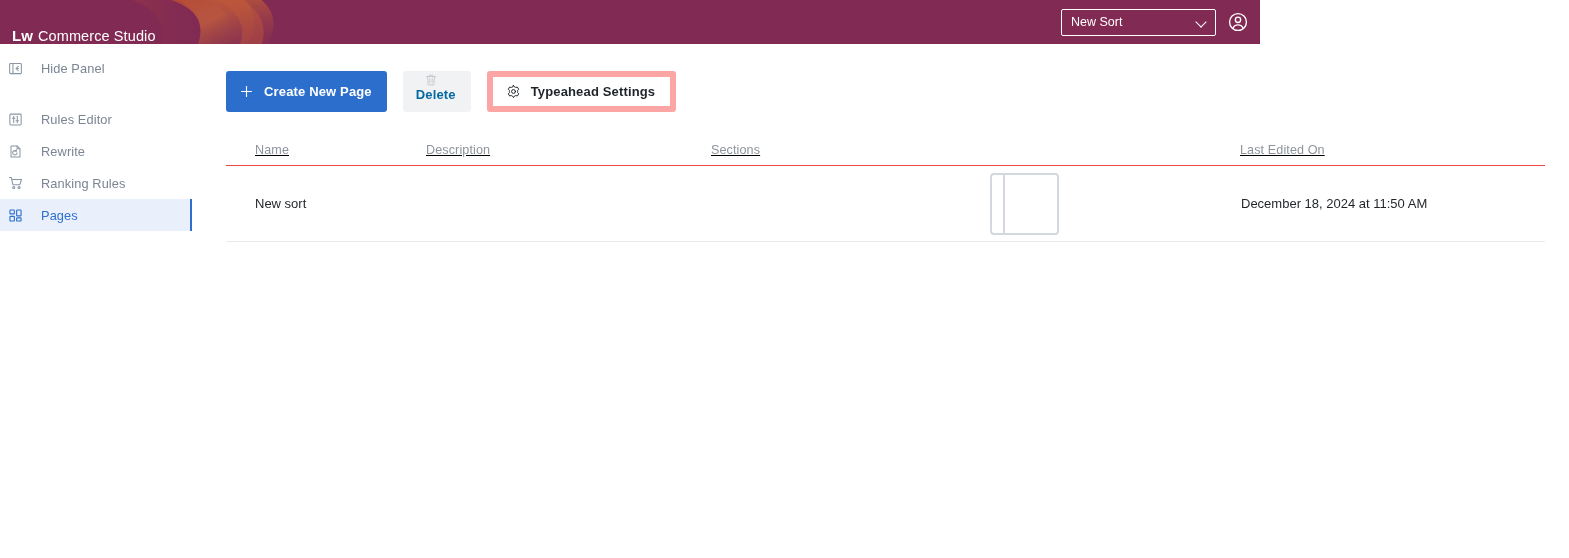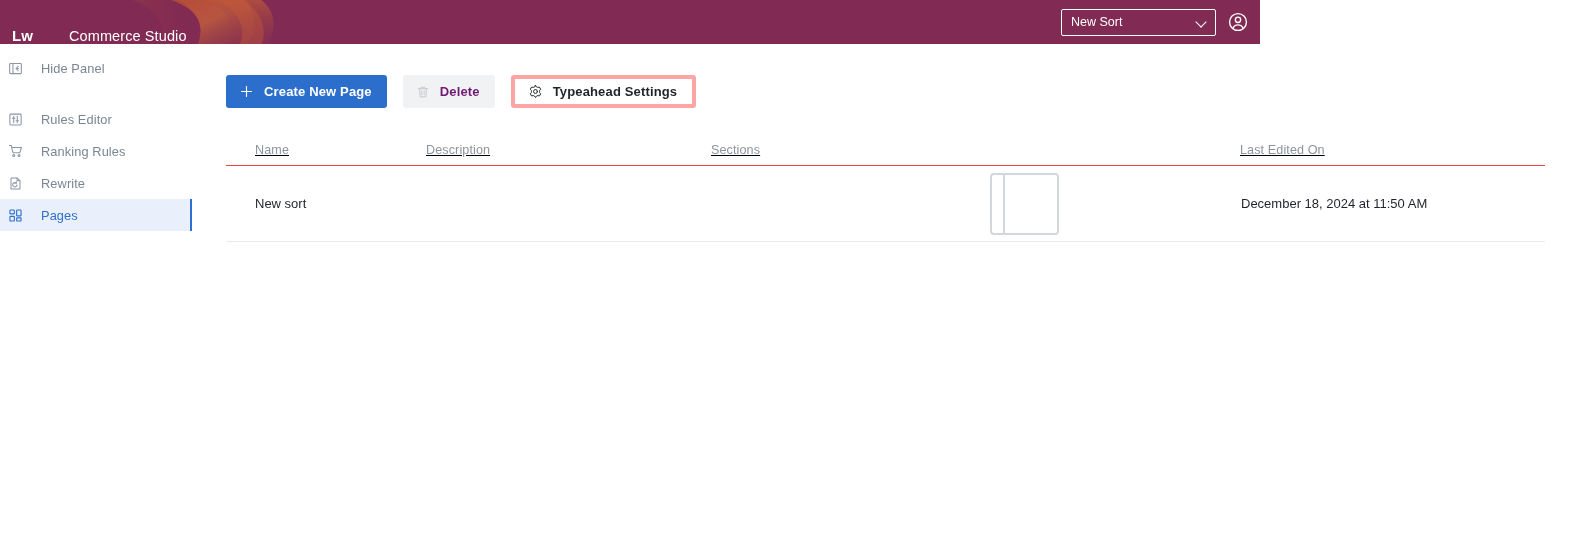--- a/index.html
+++ b/index.html
@@ -35,21 +35,20 @@
     margin-left: 12px;
     width: 26px;
     color: #ffffff;
     font-size: 15px;
     font-weight: bold;
     letter-spacing: 0.2px;
   }
   .brand-title {
     position: relative;
     z-index: 2;
-    margin-left: 31px;
     color: #ffffff;
     font-size: 14.5px;
     font-weight: normal;
     letter-spacing: 0.1px;
   }
   .header-right {
     position: absolute;
     z-index: 3;
     right: 10px;
     top: 0;
@@ -164,21 +163,21 @@
   }
 
   
   .toolbar {
     display: flex;
     align-items: center;
     gap: 16px;
     height: 33px;
   }
   .btn {
-    height: 33px;
+    height: 41px;
     border-radius: 3px;
     display: inline-flex;
     align-items: center;
     padding: 2px 15px;
     font-size: 13px;
     font-weight: bold;
     letter-spacing: 0.15px;
     cursor: pointer;
     border: none;
     white-space: nowrap;
@@ -190,28 +189,29 @@
     justify-content: center;
     margin-right: 10px;
   }
   .btn-primary {
     background: #2c6ecb;
     color: #ffffff;
     padding-left: 13px;
   }
   .btn-disabled {
     background: #f1f2f4;
-    color: #701a75;
+    color: #0369a1;
     cursor: default;
     padding-left: 13px;
+    flex-direction: column;
   }
   .btn-outline {
     background: #ffffff;
     color: #1f2429;
-    border: 4px solid #fca5a5;
+    border: 6px solid #fca5a5;
     padding-left: 13px;
   }
 
   
   .table {
     margin-top: 26px;
     width: 1319px;
   }
   .t-row {
     display: flex;
@@ -331,39 +331,39 @@
           <line x1="12.4" y1="5.6" x2="12.4" y2="14.4"></line>
           <line x1="5.9" y1="8.2" x2="9.3" y2="8.2"></line>
           <line x1="10.7" y1="11.6" x2="14.1" y2="11.6"></line>
         </svg>
       </span>
       <span class="lbl">Rules Editor</span>
     </div>
 
     <div class="side-item">
       <span class="ico">
-        <svg width="16" height="16" viewBox="0 0 20 20" fill="none" stroke="currentColor" stroke-width="1.35" stroke-linecap="round" stroke-linejoin="round">
-          <path d="M1.8,3.1 L4.1,3.1 L6.1,12.1 L14.8,12.1 L16.9,5.6 L5,5.6"></path>
-          <circle cx="7.2" cy="15.6" r="1.25"></circle>
-          <circle cx="13.8" cy="15.6" r="1.25"></circle>
-        </svg>
-      </span>
-      <span class="lbl">Ranking Rules</span>
-    </div>
-
-    <div class="side-item">
-      <span class="ico">
         <svg width="15" height="15" viewBox="0 0 20 20" fill="none" stroke="currentColor" stroke-width="1.35" stroke-linecap="round" stroke-linejoin="round">
           <path d="M4,2.6 L12.2,2.6 L16,6.4 L16,17.4 L4,17.4 Z"></path>
           <path d="M12.1,2.7 L12.1,6.4 L15.9,6.4"></path>
           <path d="M12,11.6 A2.9,2.9 0 1 1 10.6,9.2"></path>
           <path d="M11.1,7.6 L11.2,9.5 L9.3,9.6"></path>
         </svg>
       </span>
       <span class="lbl">Rewrite</span>
+    </div>
+
+    <div class="side-item">
+      <span class="ico">
+        <svg width="16" height="16" viewBox="0 0 20 20" fill="none" stroke="currentColor" stroke-width="1.35" stroke-linecap="round" stroke-linejoin="round">
+          <path d="M1.8,3.1 L4.1,3.1 L6.1,12.1 L14.8,12.1 L16.9,5.6 L5,5.6"></path>
+          <circle cx="7.2" cy="15.6" r="1.25"></circle>
+          <circle cx="13.8" cy="15.6" r="1.25"></circle>
+        </svg>
+      </span>
+      <span class="lbl">Ranking Rules</span>
     </div>
 
     <div class="side-item active">
       <span class="ico">
         <svg width="15" height="15" viewBox="0 0 20 20" fill="none" stroke="currentColor" stroke-width="1.5" stroke-linecap="round" stroke-linejoin="round">
           <rect x="2.6" y="2.6" width="5.9" height="5.2" rx="0.9"></rect>
           <rect x="11.5" y="2.6" width="5.9" height="7.9" rx="0.9"></rect>
           <rect x="2.6" y="11.2" width="5.9" height="6.2" rx="0.9"></rect>
           <rect x="11.5" y="13.2" width="5.9" height="4.2" rx="0.9"></rect>
         </svg>

